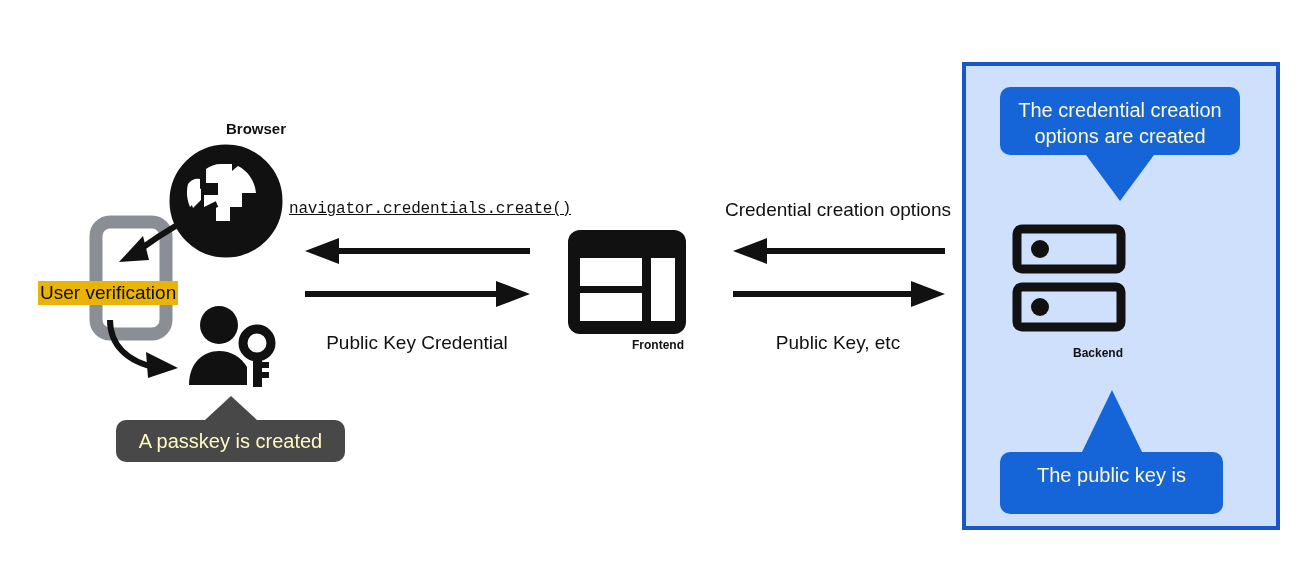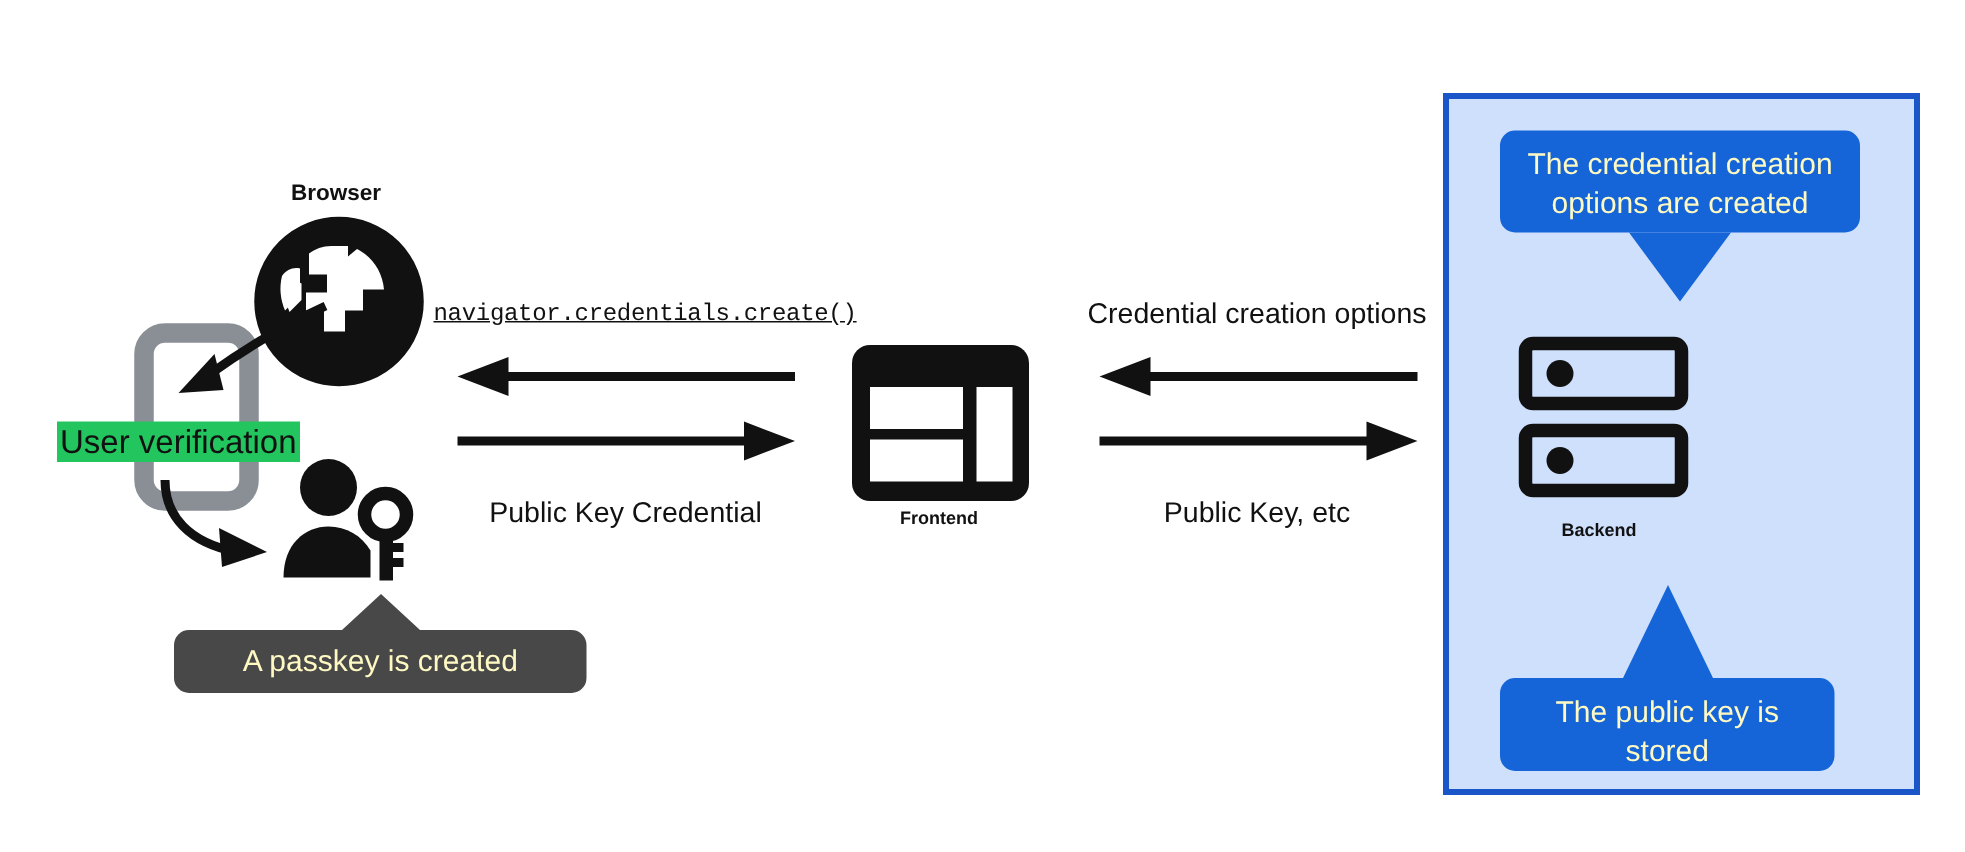--- a/index.html
+++ b/index.html
@@ -22,21 +22,21 @@
   .abs { position: absolute; }
 
   
   .label {
     position: absolute;
     font-family: "Liberation Sans", sans-serif;
     color: #111111;
     white-space: nowrap;
     line-height: 1.15;
   }
-  .label.bold { font-weight: bold; }
+  .label.bold { font-weight: bold; margin-left: 32px; }
   .label.mono {
     font-family: "Liberation Mono", monospace;
     letter-spacing: -0.2px;
     text-decoration: underline;
   }
   .center { transform: translateX(-50%); }
 
   
   #backend-panel {
     left: 962px;
@@ -114,21 +114,20 @@
       <rect x="4" y="62" width="104" height="40" rx="5" ry="5" fill="none" stroke="#111111" stroke-width="9"></rect>
       <circle cx="27" cy="82" r="9" fill="#111111"></circle>
     </svg>
   </div>
 
   <div class="label bold center" style="left:1066px; top:347px; font-size:12px;">Backend</div>
 
   <div class="callout tail-up" style="left:1000px; top:452px; width:223px; height:62px;">
     <span class="tail"></span>
     <div>The public key is</div>
-    <div>stored</div>
   </div>
 
   <div class="label bold center" style="left:224px; top:120px; font-size:15px;">Browser</div>
 
   <div class="abs" style="left:170px; top:145px;">
     <svg width="112" height="112" viewBox="0 0 112 112">
       <circle cx="56" cy="56" r="51" fill="#111111"></circle>
       <path d="M56 9 C34 9 16 27 16 49 c0 4 1 8 2 11 l14 -14 0 -12 10 -10 14 0 0 -9 z" fill="#ffffff" transform="translate(-2,2) scale(1.02)" opacity="0"></path>
 
       <path d="M30 34 L30 52 L20 62 C17 55 16 47 18 39 C21 35 25 33 30 34 Z" fill="#ffffff"></path>
@@ -158,34 +157,34 @@
     </svg>
   </div>
 
   <div class="abs" style="left:102px; top:318px;">
     <svg width="110" height="68" viewBox="0 0 110 68">
       <path d="M8 2 C8 26 24 44 56 50" fill="none" stroke="#111111" stroke-width="6"></path>
       <polygon points="44,34 76,50 46,60" fill="#111111"></polygon>
     </svg>
   </div>
 
-  <div class="label" style="left:38px; top:281px; font-size:22px; background:#22c55e; padding:1px 2px;">User verification</div>
+  <div class="label" style="left:38px; top:281px; font-size:19px; background:#eab308; padding:1px 2px;">User verification</div>
 
   <div class="abs" style="left:183px; top:305px;">
     <svg width="100" height="84" viewBox="0 0 100 84">
       <circle cx="36" cy="20" r="19" fill="#111111"></circle>
       <path d="M6 80 C6 58 20 46 36 46 C48 46 58 52 64 62 L64 80 Z" fill="#111111"></path>
       <circle cx="74" cy="38" r="14" fill="none" stroke="#111111" stroke-width="9"></circle>
       <rect x="70" y="49" width="9" height="33" fill="#111111"></rect>
       <rect x="78" y="57" width="8" height="6" fill="#111111"></rect>
       <rect x="78" y="67" width="8" height="6" fill="#111111"></rect>
     </svg>
   </div>
 
-  <div class="callout dark tail-up" style="left:116px; top:420px; width:275px; height:42px; font-size:20px; line-height:22px; padding:10px 12px;">
+  <div class="callout dark tail-up" style="left:116px; top:420px; width:229px; height:42px; font-size:20px; line-height:22px; padding:10px 12px;">
     <span class="tail"></span>
     <div>A passkey is created</div>
   </div>
 
   <div class="abs" style="left:568px; top:230px;">
     <svg width="118" height="104" viewBox="0 0 118 104">
       <rect x="0" y="0" width="118" height="104" rx="12" ry="12" fill="#111111"></rect>
       <rect x="12" y="28" width="62" height="28" fill="#ffffff"></rect>
       <rect x="12" y="63" width="62" height="28" fill="#ffffff"></rect>
       <rect x="83" y="28" width="24" height="63" fill="#ffffff"></rect>

